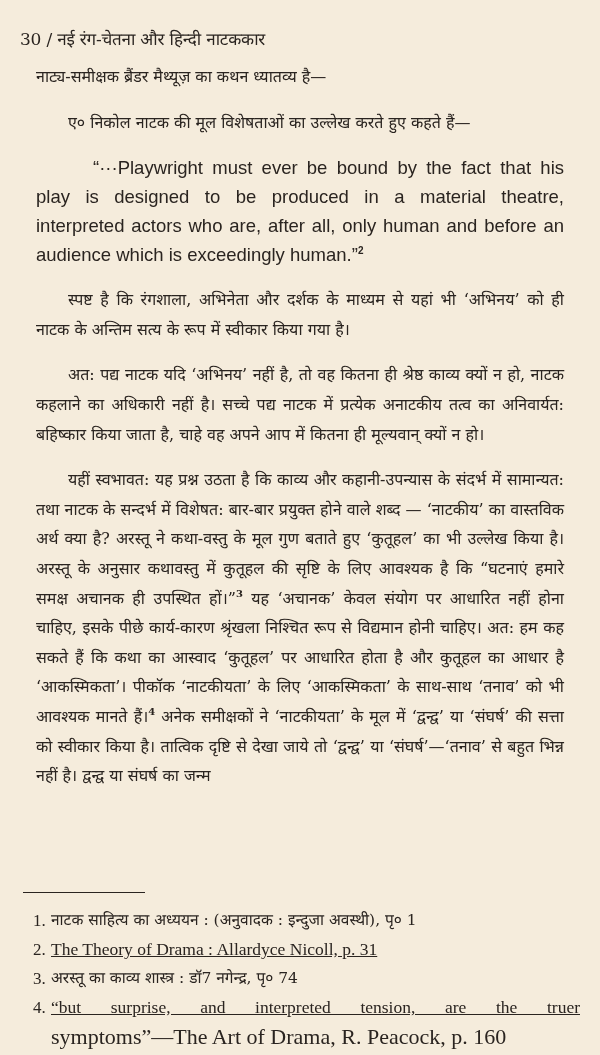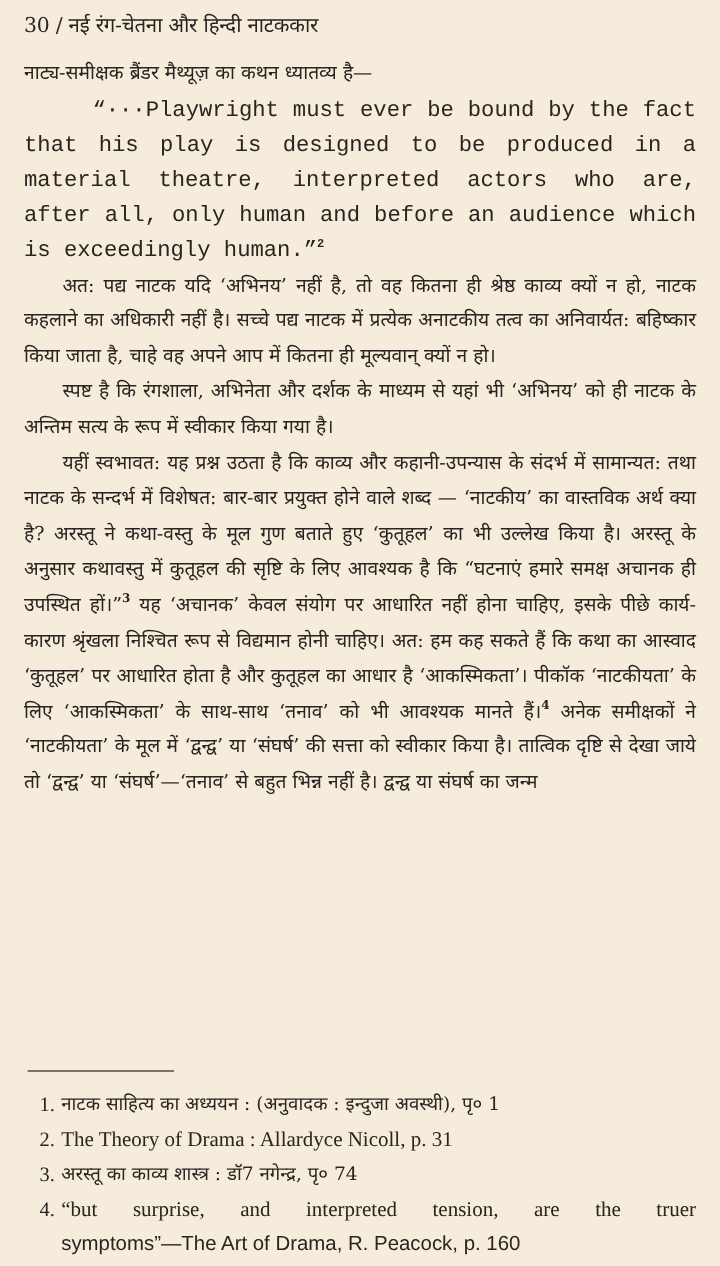--- a/index.html
+++ b/index.html
@@ -13,39 +13,39 @@
       position: relative;
     }
     .page {
       position: absolute;
       left: 20px;
       top: 0;
       width: 560px;
     }
     .running-head {
       position: absolute;
-      top: 9px;
+      top: 27px;
       left: 0;
       font-size: 17px;
       letter-spacing: -0.2px;
       white-space: nowrap;
     }
     .body-text {
       position: absolute;
       top: 46px;
       left: 0;
       width: 560px;
       font-size: 16px;
       line-height: 29.6px;
       text-align: justify;
     }
-    .body-text p { margin: 0; }
+    .body-text p { margin: 16px; }
     .indent { text-indent: 32px; }
     .quote-en {
-      font-family: Liberation Mono, monospace;
+      font-family: Liberation Sans, sans-serif;
       font-size: 18.5px;
       line-height: 29px;
       text-indent: 57px;
       margin-top: 2px !important;
     }
     sup { font-size: 10px; line-height: 0; vertical-align: 7px; font-weight: bold; }
     .rule {
       position: absolute;
       left: 3px;
       top: 892px;
@@ -57,37 +57,38 @@
       top: 906px;
       left: 13px;
       width: 547px;
       font-size: 15.5px;
       line-height: 29px;
     }
     .fn { display: flex; }
     .fn-num { width: 18px; flex: none; font-family: "Liberation Serif", serif; font-size: 17px; }
     .fn-text { flex: 1; }
     .fn-en { font-family: "Liberation Serif", serif; font-size: 17.5px; text-align: justify; }
-    .fn-en .fn-text { text-align-last: justify; }
-    .fn-cont { padding-left: 18px; font-family: Liberation Sans, sans-serif; font-size: 17px; }
+    .fn-en .fn-text { text-align-last: justify; text-decoration: underline; }
+    .fn-cont { padding-left: 18px; font-family: Liberation Serif, serif; font-size: 22px; }
   </style>
 </head>
 <body>
 
 <div class="page">
 
   <div class="running-head">
     <span>30</span><span> / </span><span>नई रंग-चेतना और हिन्दी नाटककार</span>
   </div>
 
   <div class="body-text">
     <p><span>नाट्य-समीक्षक ब्रैंडर मैथ्यूज़ का कथन ध्यातव्य है—</span></p>
+    <p class="indent"><span>ए० निकोल नाटक की मूल विशेषताओं का उल्लेख करते हुए कहते हैं—</span></p>
     <p class="quote-en"><span>“···Playwright must ever be bound by the fact that his play is designed to be produced in a material theatre, interpreted actors who are, after all, only human and before an audience which is exceedingly human.”</span><sup>2</sup></p>
+    <p class="indent"><span>स्पष्ट है कि रंगशाला, अभिनेता और दर्शक के माध्यम से यहां भी ‘अभिनय’ को ही नाटक के अन्तिम सत्य के रूप में स्वीकार किया गया है।</span></p>
     <p class="indent"><span>अत: पद्य नाटक यदि ‘अभिनय’ नहीं है, तो वह कितना ही श्रेष्ठ काव्य क्यों न हो, नाटक कहलाने का अधिकारी नहीं है। सच्चे पद्य नाटक में प्रत्येक अनाटकीय तत्व का अनिवार्यत: बहिष्कार किया जाता है, चाहे वह अपने आप में कितना ही मूल्यवान् क्यों न हो।</span></p>
-    <p class="indent"><span>स्पष्ट है कि रंगशाला, अभिनेता और दर्शक के माध्यम से यहां भी ‘अभिनय’ को ही नाटक के अन्तिम सत्य के रूप में स्वीकार किया गया है।</span></p>
     <p class="indent"><span>यहीं स्वभावत: यह प्रश्न उठता है कि काव्य और कहानी-उपन्यास के संदर्भ में सामान्यत: तथा नाटक के सन्दर्भ में विशेषत: बार-बार प्रयुक्त होने वाले शब्द — ‘नाटकीय’ का वास्तविक अर्थ क्या है? अरस्तू ने कथा-वस्तु के मूल गुण बताते हुए ‘कुतूहल’ का भी उल्लेख किया है। अरस्तू के अनुसार कथावस्तु में कुतूहल की सृष्टि के लिए आवश्यक है कि “घटनाएं हमारे समक्ष अचानक ही उपस्थित हों।”</span><sup>3</sup><span> यह ‘अचानक’ केवल संयोग पर आधारित नहीं होना चाहिए, इसके पीछे कार्य-कारण श्रृंखला निश्चित रूप से विद्यमान होनी चाहिए। अत: हम कह सकते हैं कि कथा का आस्वाद ‘कुतूहल’ पर आधारित होता है और कुतूहल का आधार है ‘आकस्मिकता’। पीकॉक ‘नाटकीयता’ के लिए ‘आकस्मिकता’ के साथ-साथ ‘तनाव’ को भी आवश्यक मानते हैं।</span><sup>4</sup><span> अनेक समीक्षकों ने ‘नाटकीयता’ के मूल में ‘द्वन्द्व’ या ‘संघर्ष’ की सत्ता को स्वीकार किया है। तात्विक दृष्टि से देखा जाये तो ‘द्वन्द्व’ या ‘संघर्ष’—‘तनाव’ से बहुत भिन्न नहीं है। द्वन्द्व या संघर्ष का जन्म</span></p>
   </div>
 
   <div class="rule"></div>
 
   <div class="footnotes">
     <div class="fn">
       <span class="fn-num">1.</span>
       <span class="fn-text">नाटक साहित्य का अध्ययन : (अनुवादक : इन्दुजा अवस्थी), पृ० 1</span>
     </div>

